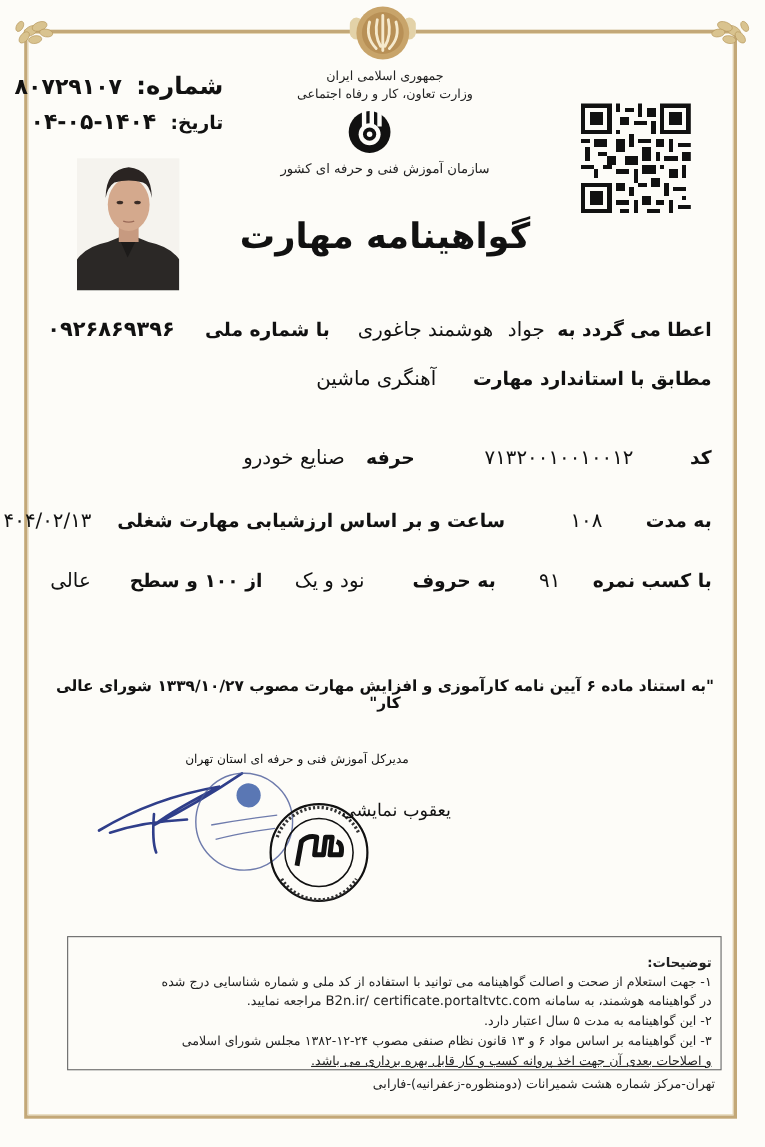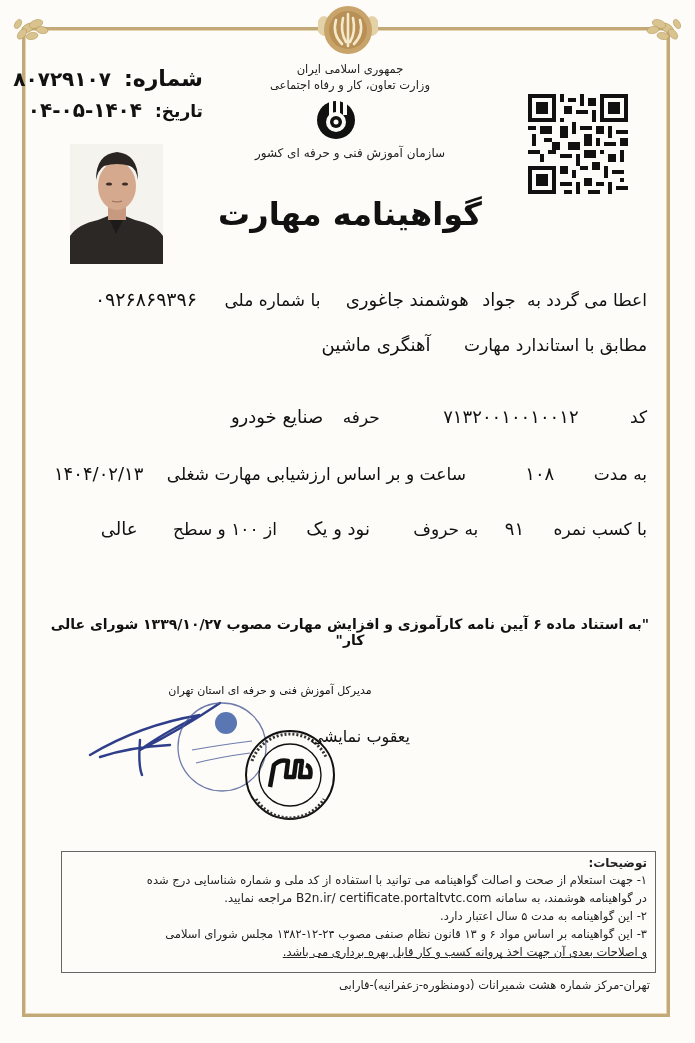--- a/index.html
+++ b/index.html
@@ -20,34 +20,34 @@
              font-size: 11.5px; color: #222; }
 
   .photo { position: absolute; left: 70px; top: 144px; width: 93px; height: 120px; background: #f6f4ef; overflow: hidden; }
 
   .qr { position: absolute; left: 528px; top: 94px; width: 100px; height: 100px; }
 
   .title { position: absolute; left: 200px; top: 195px; width: 300px; text-align: center; direction: rtl;
            font-size: 32px; font-weight: bold; color: #111; }
 
   .row { position: absolute; direction: rtl; white-space: nowrap; font-size: 17px; }
-  .lbl { font-weight: normal; }
+  .lbl { font-weight: bold; }
   .val { font-weight: normal; font-size: 18px; }
 
   .legal { position: absolute; left: 50px; top: 616px; width: 600px; text-align: center; direction: rtl;
            font-size: 14px; font-weight: bold; }
 
   .sig-title { position: absolute; left: 110px; top: 684px; width: 320px; text-align: center; direction: rtl;
                font-size: 11px; font-weight: normal; }
   .sig-name { position: absolute; left: 250px; top: 727px; width: 160px; text-align: right; direction: rtl;
               font-size: 16px; }
   .stamps { position: absolute; left: 80px; top: 695px; width: 260px; height: 130px; }
 
   .notes { position: absolute; left: 61px; top: 851px; width: 595px; height: 122px;
-           border: 1.5px solid #666; padding: 4px 8px 0 8px; direction: rtl; font-size: 11.5px;
+           border: 1.5px solid #666; padding: 16px 8px 0 8px; direction: rtl; font-size: 11.5px;
            line-height: 18px; color: #222; }
   .notes-title { font-weight: bold; font-size: 12px; line-height: 15px; }
   .notes p { white-space: nowrap; overflow: hidden; }
   .ltr { direction: ltr; unicode-bidi: embed; font-size: 12px; }
   .address { position: absolute; left: 200px; top: 978px; width: 450px; text-align: right; direction: rtl;
              font-size: 11.5px; color: #222; }
 </style>
 </head>
 <body>
 
@@ -205,21 +205,21 @@
 <div class="row" style="right:48px; top:463px;">
   <span class="lbl">به مدت</span>
   <span class="val" style="margin-right:34px;">۱۰۸</span>
   <span class="lbl" style="margin-right:54px;">ساعت و بر اساس ارزشیابی مهارت شغلی</span>
   <span class="val" style="margin-right:18px;">۱۴۰۴/۰۲/۱۳</span>
 </div>
 
 <div class="row" style="right:48px; top:518px;">
   <span class="lbl">با کسب نمره</span>
   <span class="val" style="margin-right:24px;">۹۱</span>
-  <span class="lbl" style="margin-right:21px;">به حروف</span>
+  <span class="lbl" style="margin-right:34px;">به حروف</span>
   <span class="val" style="margin-right:38px;">نود و یک</span>
   <span class="lbl" style="margin-right:24px;">از ۱۰۰ و سطح</span>
   <span class="val" style="margin-right:30px;">عالی</span>
 </div>
 
 <div class="legal">"به استناد ماده ۶ آیین نامه کارآموزی و افزایش مهارت مصوب ۱۳۳۹/۱۰/۲۷ شورای عالی کار"</div>
 
 <svg class="stamps" viewBox="0 0 260 130">
   <g>
     <path d="M10 60 Q60 30 120 20 Q80 40 60 55 Q100 35 140 8 M20 62 Q50 52 90 50 M60 45 Q58 70 62 80" stroke="#2f3e8a" stroke-width="2.4" fill="none" stroke-linecap="round"></path>

